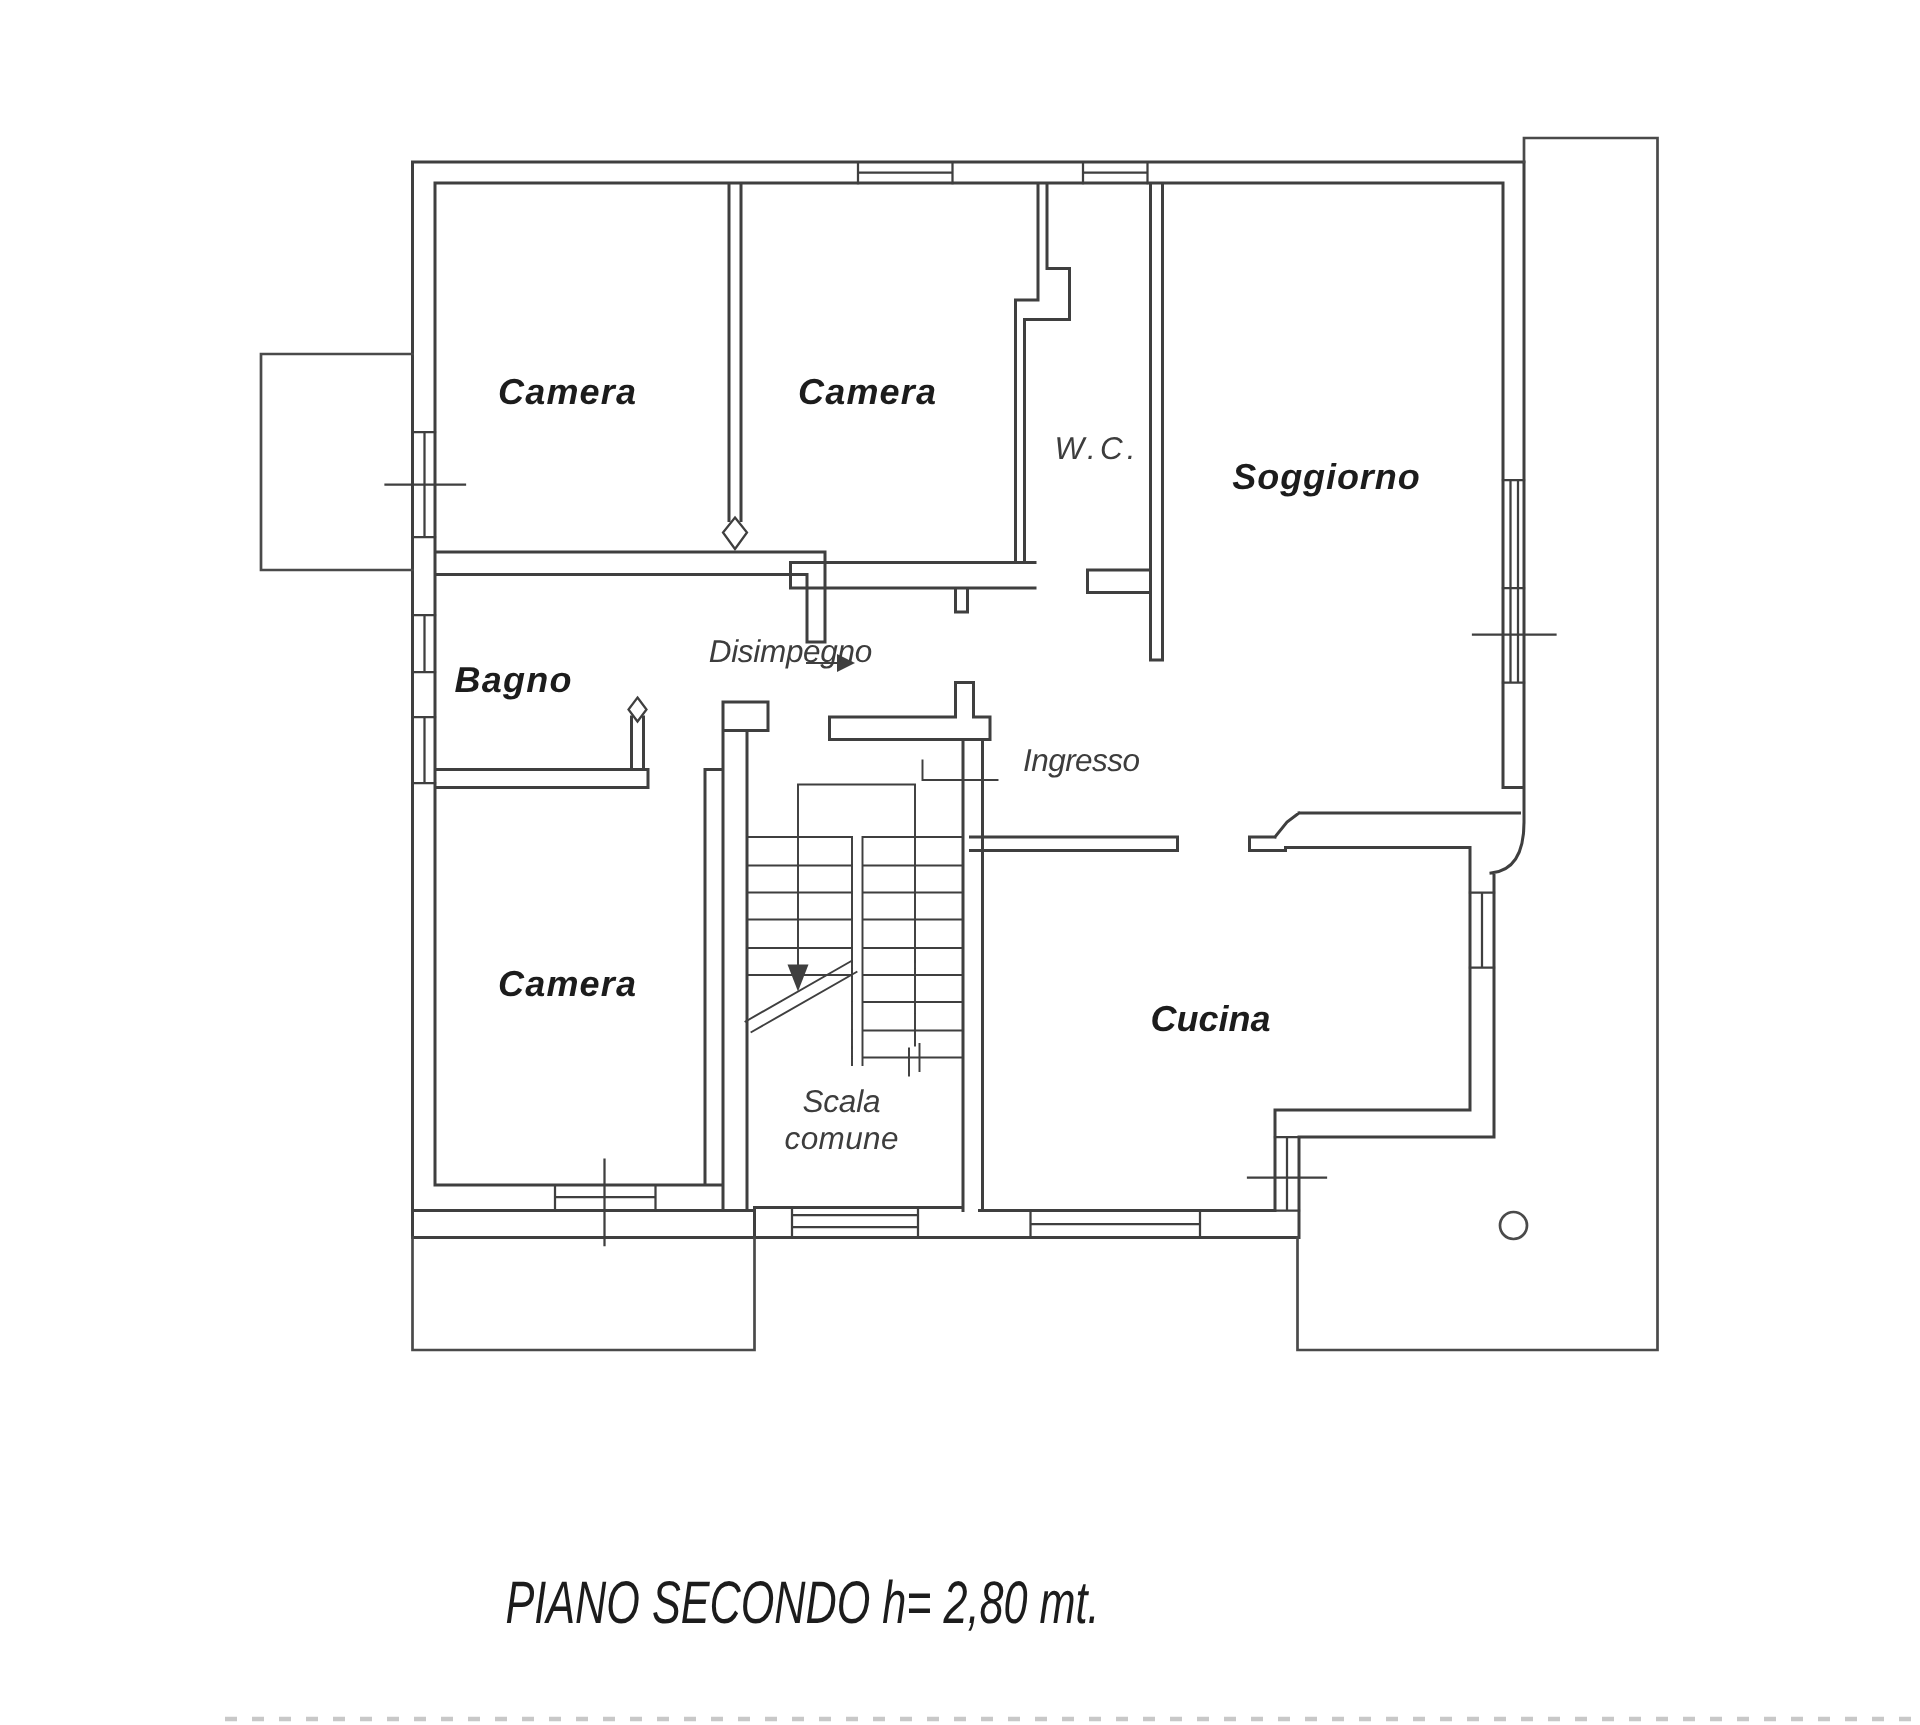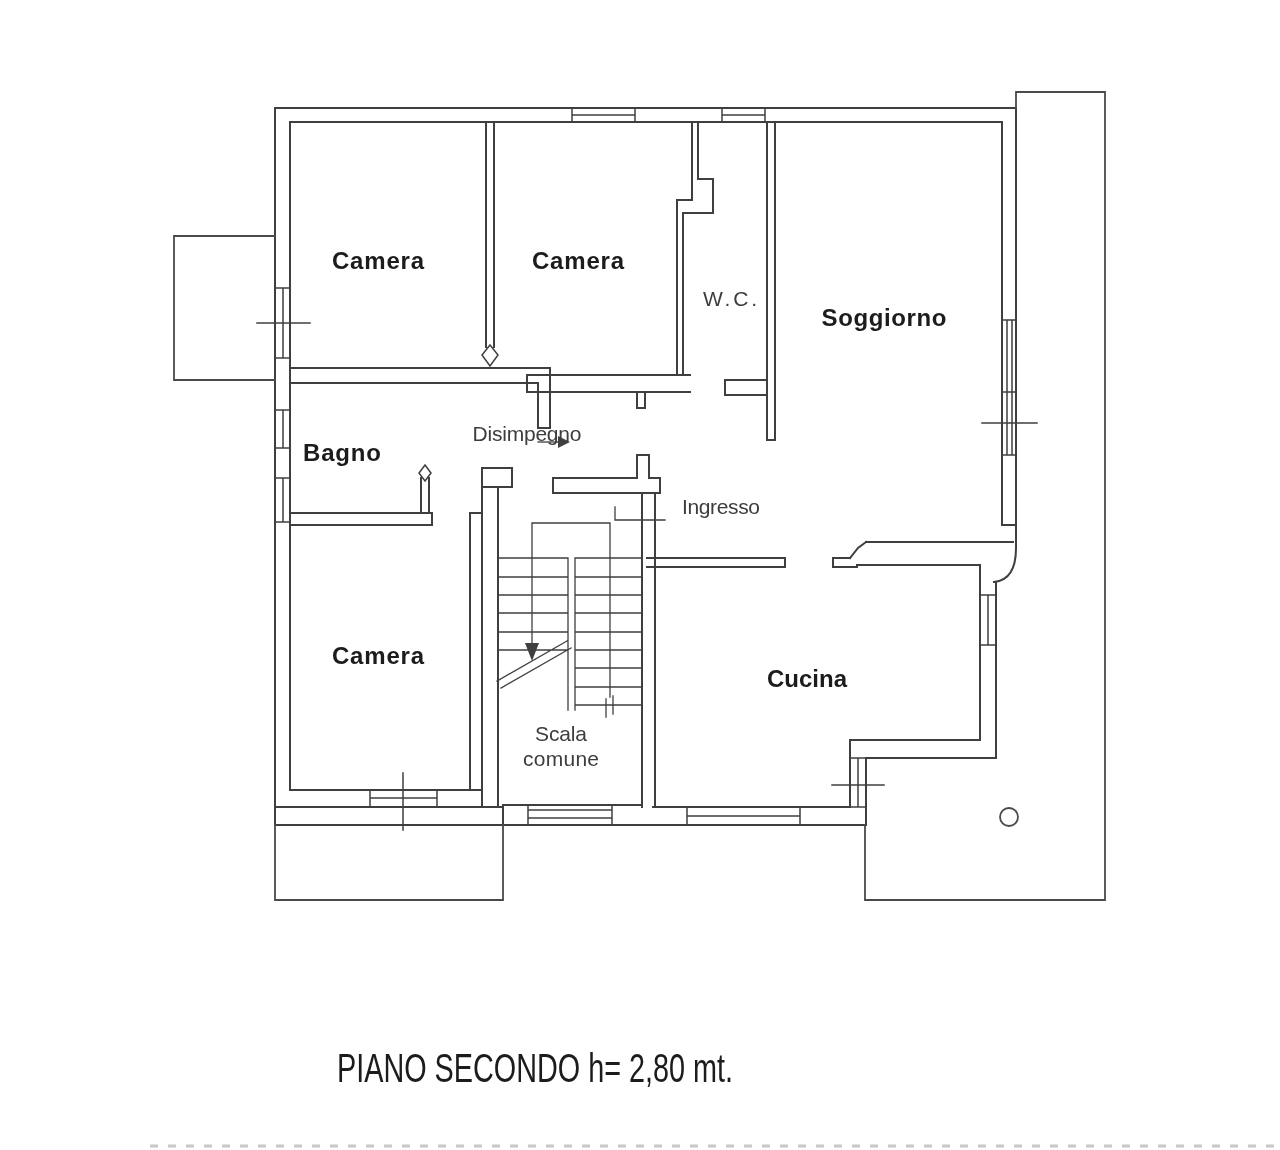--- a/index.html
+++ b/index.html
@@ -1,17 +1,17 @@
 <!DOCTYPE html>
 <html><head>
 <meta charset="utf-8">
 <style>
   html,body{margin:0;padding:0;background:#ffffff;}
   #page{position:relative;width:1280px;height:1150px;background:#ffffff;overflow:hidden;
-        font-family:"Liberation Sans", sans-serif;}
+        font-family:"Liberation Sans", sans-serif;font-style:italic;}
   svg{display:block;}
   .wall{stroke:#3f3f3f;stroke-width:2;fill:none;stroke-linecap:square;}
   .win{stroke:#3f3f3f;stroke-width:1.5;fill:none;stroke-linecap:square;}
   .tick{stroke:#3f3f3f;stroke-width:1.5;fill:none;stroke-linecap:square;}
   .thin{stroke:#4a4a4a;stroke-width:1.8;fill:none;stroke-linecap:square;}
   .stair{stroke:#3f3f3f;stroke-width:1.3;fill:none;stroke-linecap:square;}
   .cap{fill:#ffffff;stroke:#3f3f3f;stroke-width:1.5;}
   .solid{fill:#3f3f3f;stroke:none;}
   .lbl-bold{font-family:"Liberation Sans",sans-serif;font-weight:700;font-size:24px;fill:#1c1c1c;}
   .lbl-reg{font-family:"Liberation Sans",sans-serif;font-weight:400;font-size:21px;fill:#3d3d3d;}

